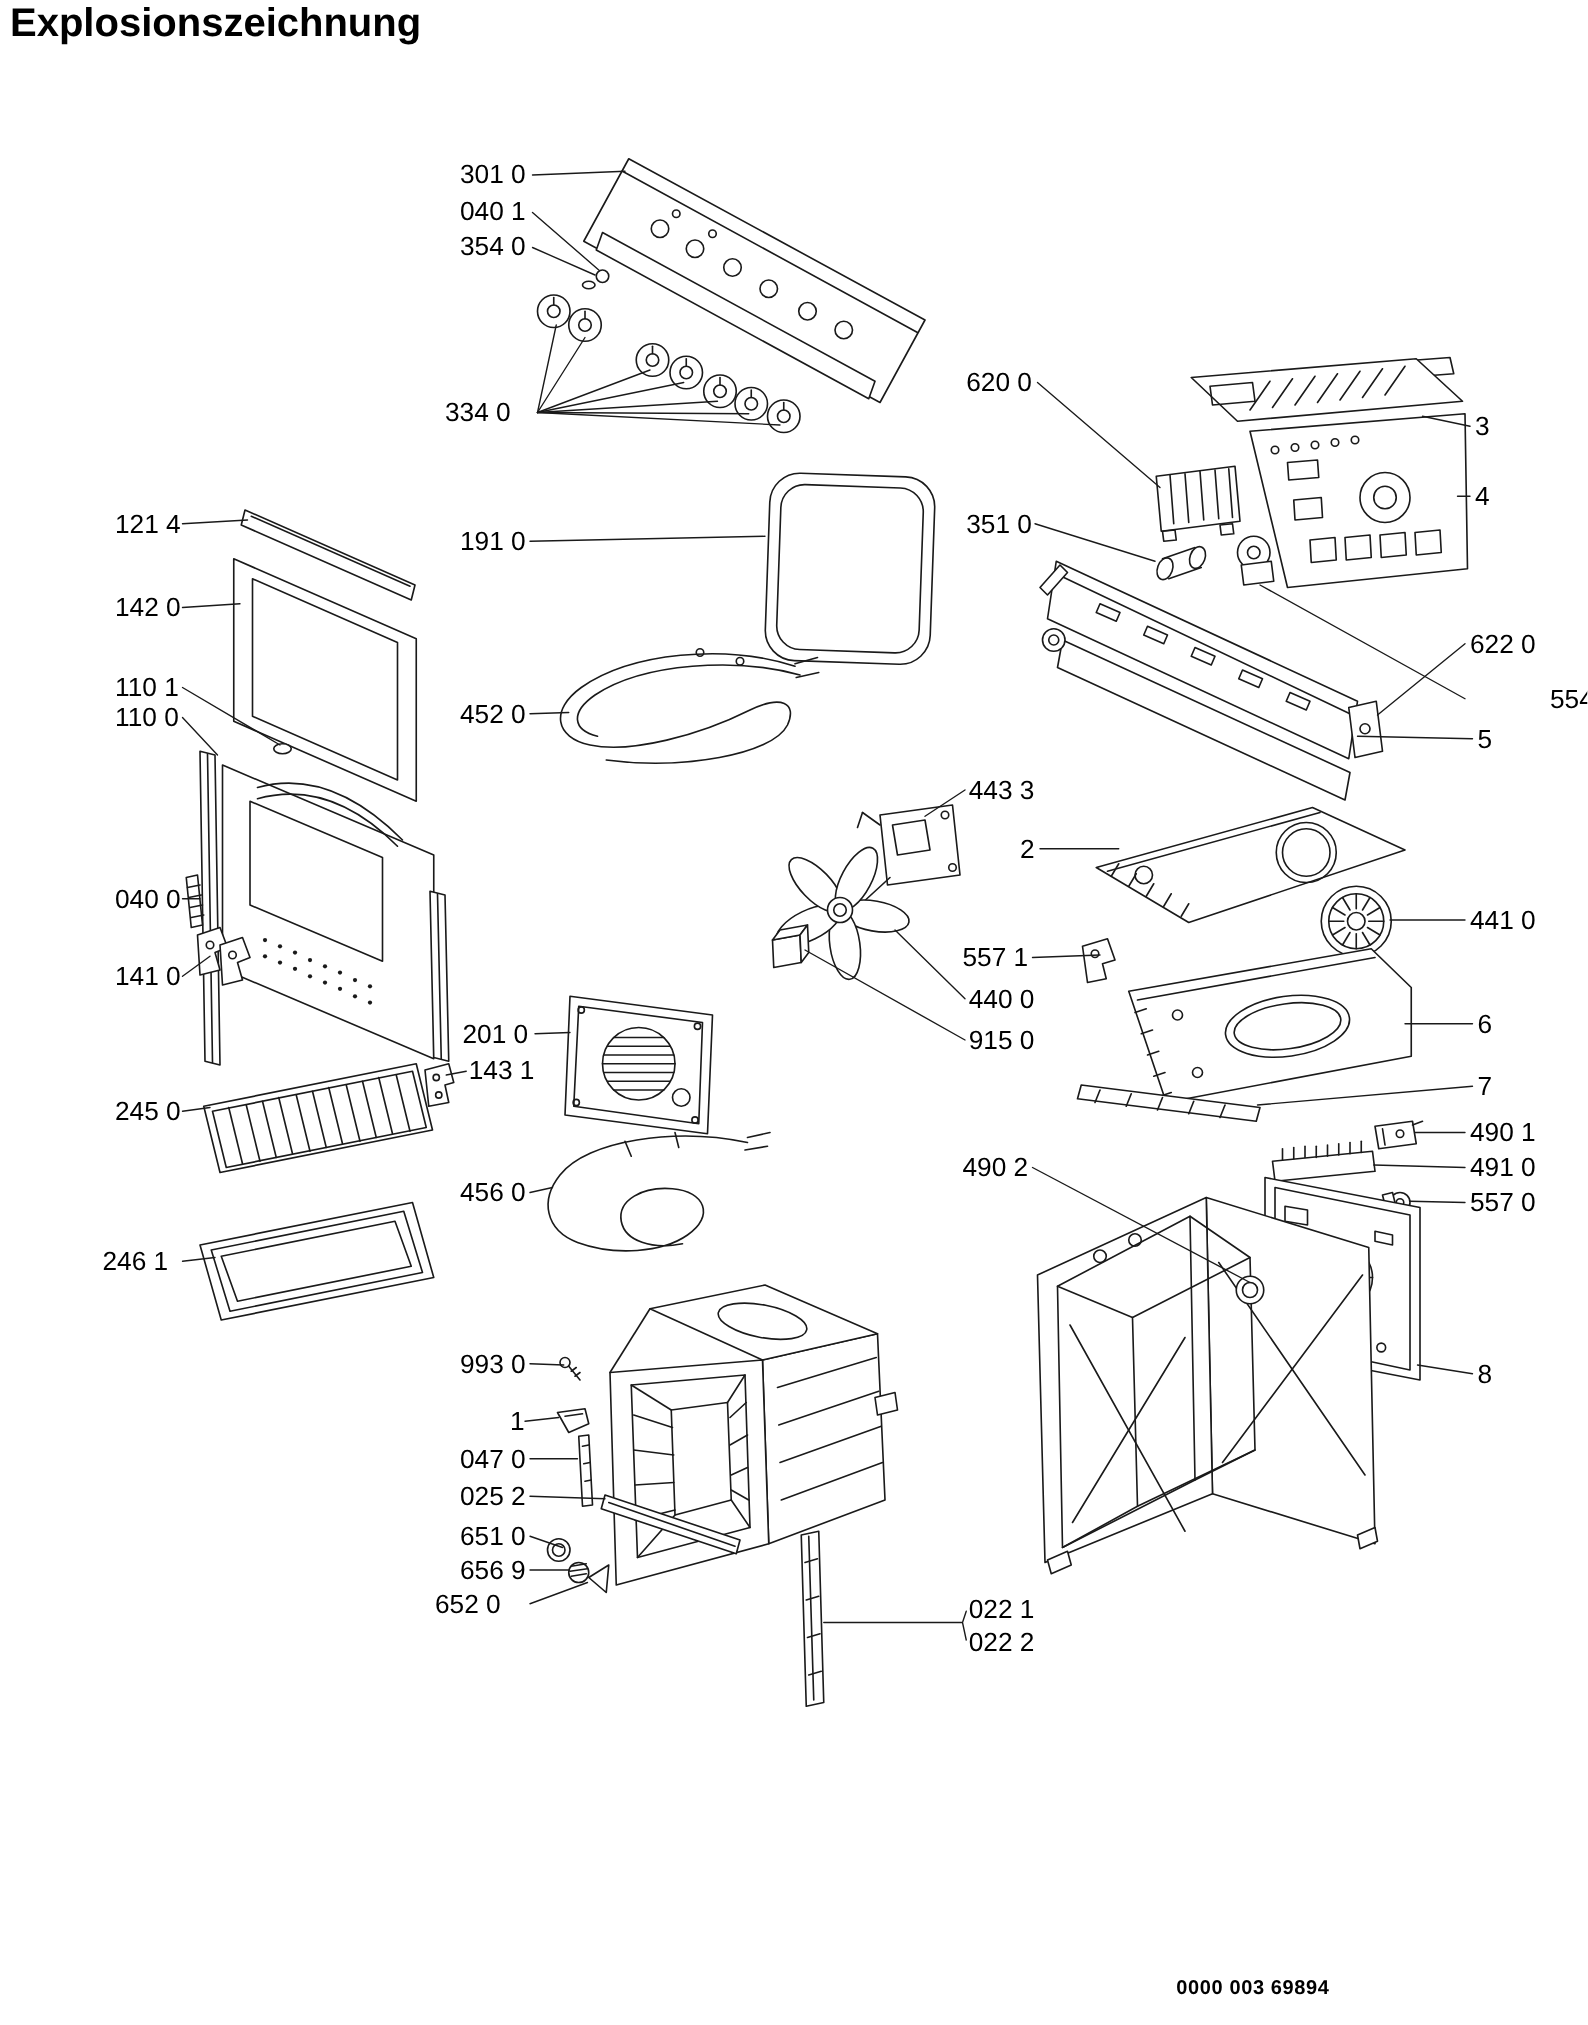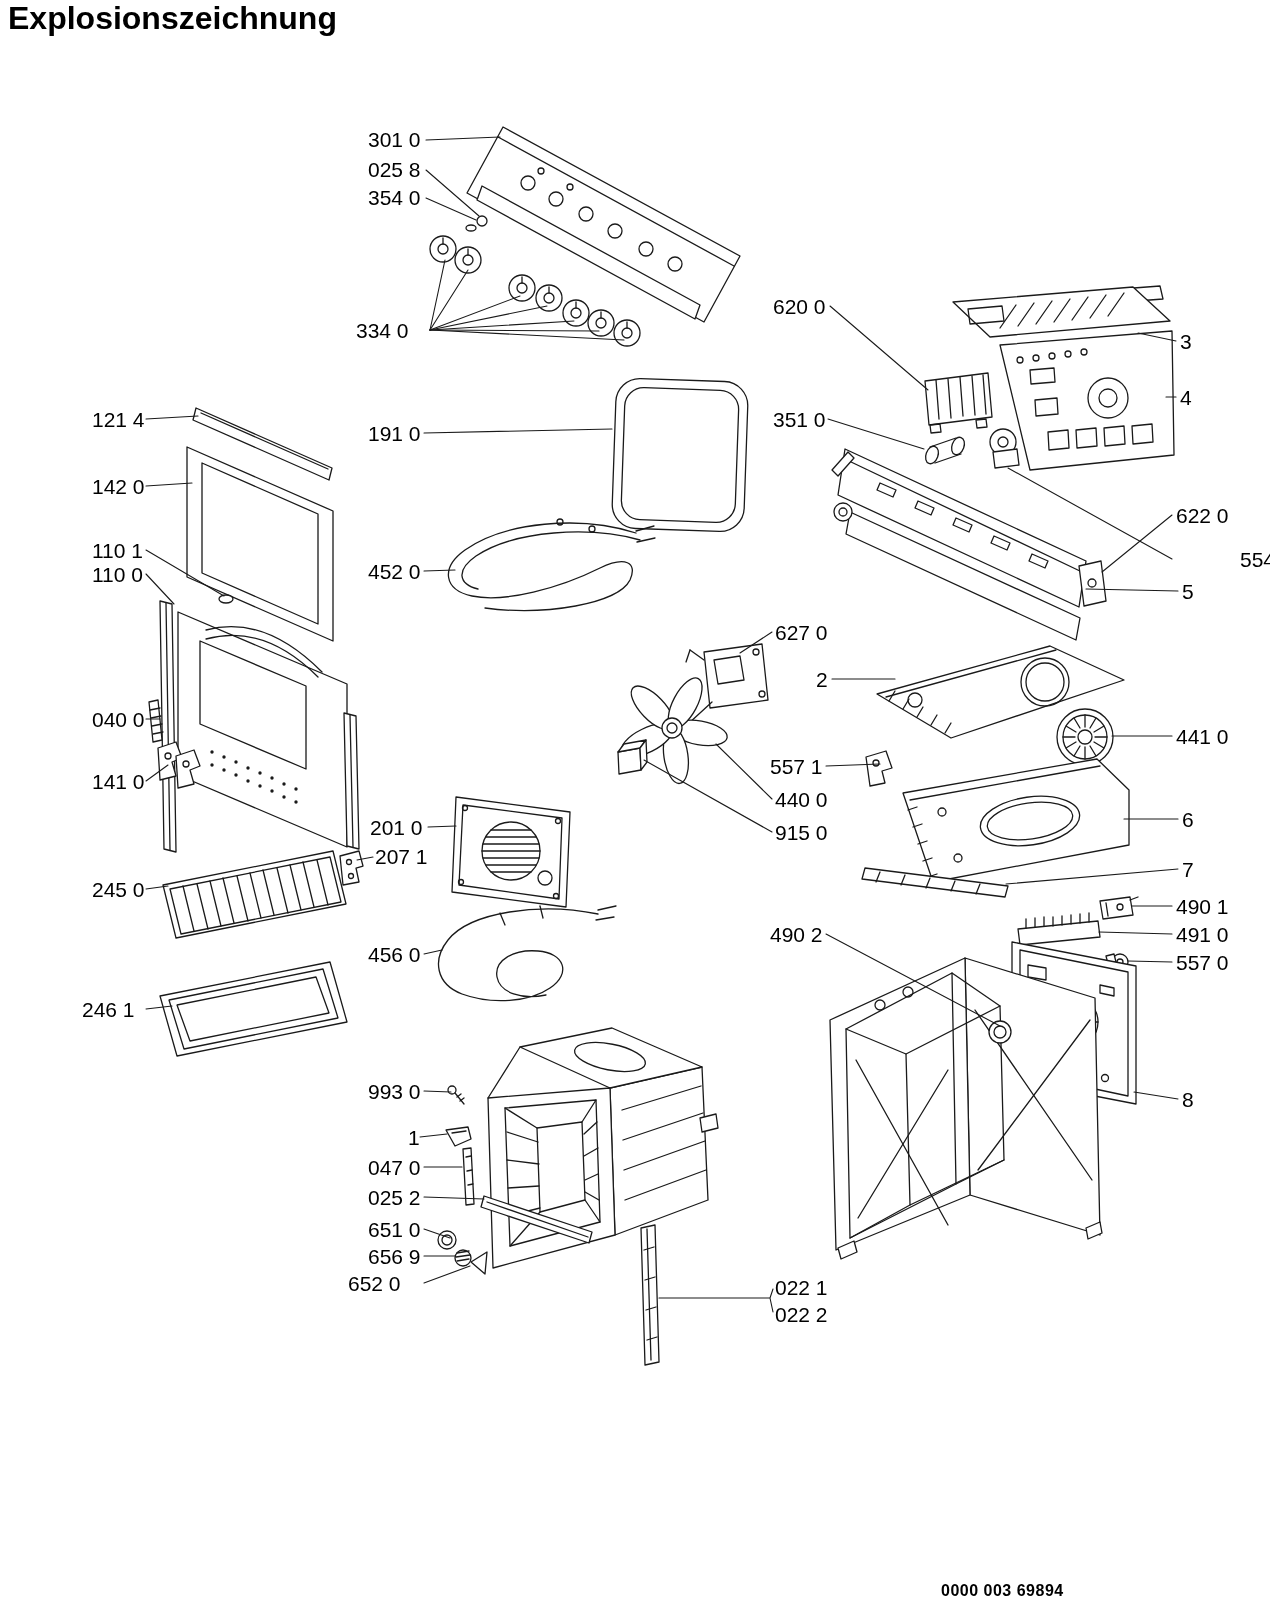--- a/index.html
+++ b/index.html
@@ -524,47 +524,47 @@
       <line x1="424" y1="1197" x2="484" y2="1199"></line>
       <line x1="424" y1="1229" x2="450" y2="1238"></line>
       <line x1="424" y1="1256" x2="455" y2="1256"></line>
       <line x1="424" y1="1283" x2="470" y2="1266"></line>
       <line x1="1178" y1="1099" x2="1134" y2="1092"></line>
       <path d="M659,1298 L770,1298 M770,1298 L773,1289 M770,1298 L773,1312"></path>
     </g>
   </svg>
 
   <div class="lbl" style="left:368px;top:128px">301 0</div>
-  <div class="lbl" style="left:368px;top:158px">025 8</div>
+  <div class="lbl" style="left:368px;top:158px">040 1</div>
   <div class="lbl" style="left:368px;top:186px">354 0</div>
   <div class="lbl" style="left:356px;top:319px">334 0</div>
   <div class="lbl" style="left:773px;top:295px">620 0</div>
   <div class="lbl" style="left:1180px;top:330px">3</div>
   <div class="lbl" style="left:1180px;top:386px">4</div>
   <div class="lbl" style="left:92px;top:408px">121 4</div>
   <div class="lbl" style="left:368px;top:422px">191 0</div>
   <div class="lbl" style="left:773px;top:408px">351 0</div>
   <div class="lbl" style="left:92px;top:475px">142 0</div>
   <div class="lbl" style="left:1176px;top:504px">622 0</div>
   <div class="lbl" style="left:92px;top:539px">110 1</div>
   <div class="lbl" style="left:92px;top:563px">110 0</div>
   <div class="lbl" style="left:1240px;top:548px">554 0</div>
   <div class="lbl" style="left:368px;top:560px">452 0</div>
   <div class="lbl" style="left:1182px;top:580px">5</div>
-  <div class="lbl" style="left:775px;top:621px">627 0</div>
+  <div class="lbl" style="left:775px;top:621px">443 3</div>
   <div class="lbl" style="left:816px;top:668px">2</div>
   <div class="lbl" style="left:92px;top:708px">040 0</div>
   <div class="lbl" style="left:1176px;top:725px">441 0</div>
   <div class="lbl" style="left:770px;top:755px">557 1</div>
   <div class="lbl" style="left:92px;top:770px">141 0</div>
   <div class="lbl" style="left:775px;top:788px">440 0</div>
   <div class="lbl" style="left:370px;top:816px">201 0</div>
   <div class="lbl" style="left:775px;top:821px">915 0</div>
   <div class="lbl" style="left:1182px;top:808px">6</div>
-  <div class="lbl" style="left:375px;top:845px">207 1</div>
+  <div class="lbl" style="left:375px;top:845px">143 1</div>
   <div class="lbl" style="left:1182px;top:858px">7</div>
   <div class="lbl" style="left:92px;top:878px">245 0</div>
   <div class="lbl" style="left:1176px;top:895px">490 1</div>
   <div class="lbl" style="left:1176px;top:923px">491 0</div>
   <div class="lbl" style="left:368px;top:943px">456 0</div>
   <div class="lbl" style="left:1176px;top:951px">557 0</div>
   <div class="lbl" style="left:770px;top:923px">490 2</div>
   <div class="lbl" style="left:82px;top:998px">246 1</div>
   <div class="lbl" style="left:368px;top:1080px">993 0</div>
   <div class="lbl" style="left:408px;top:1126px">1</div>

